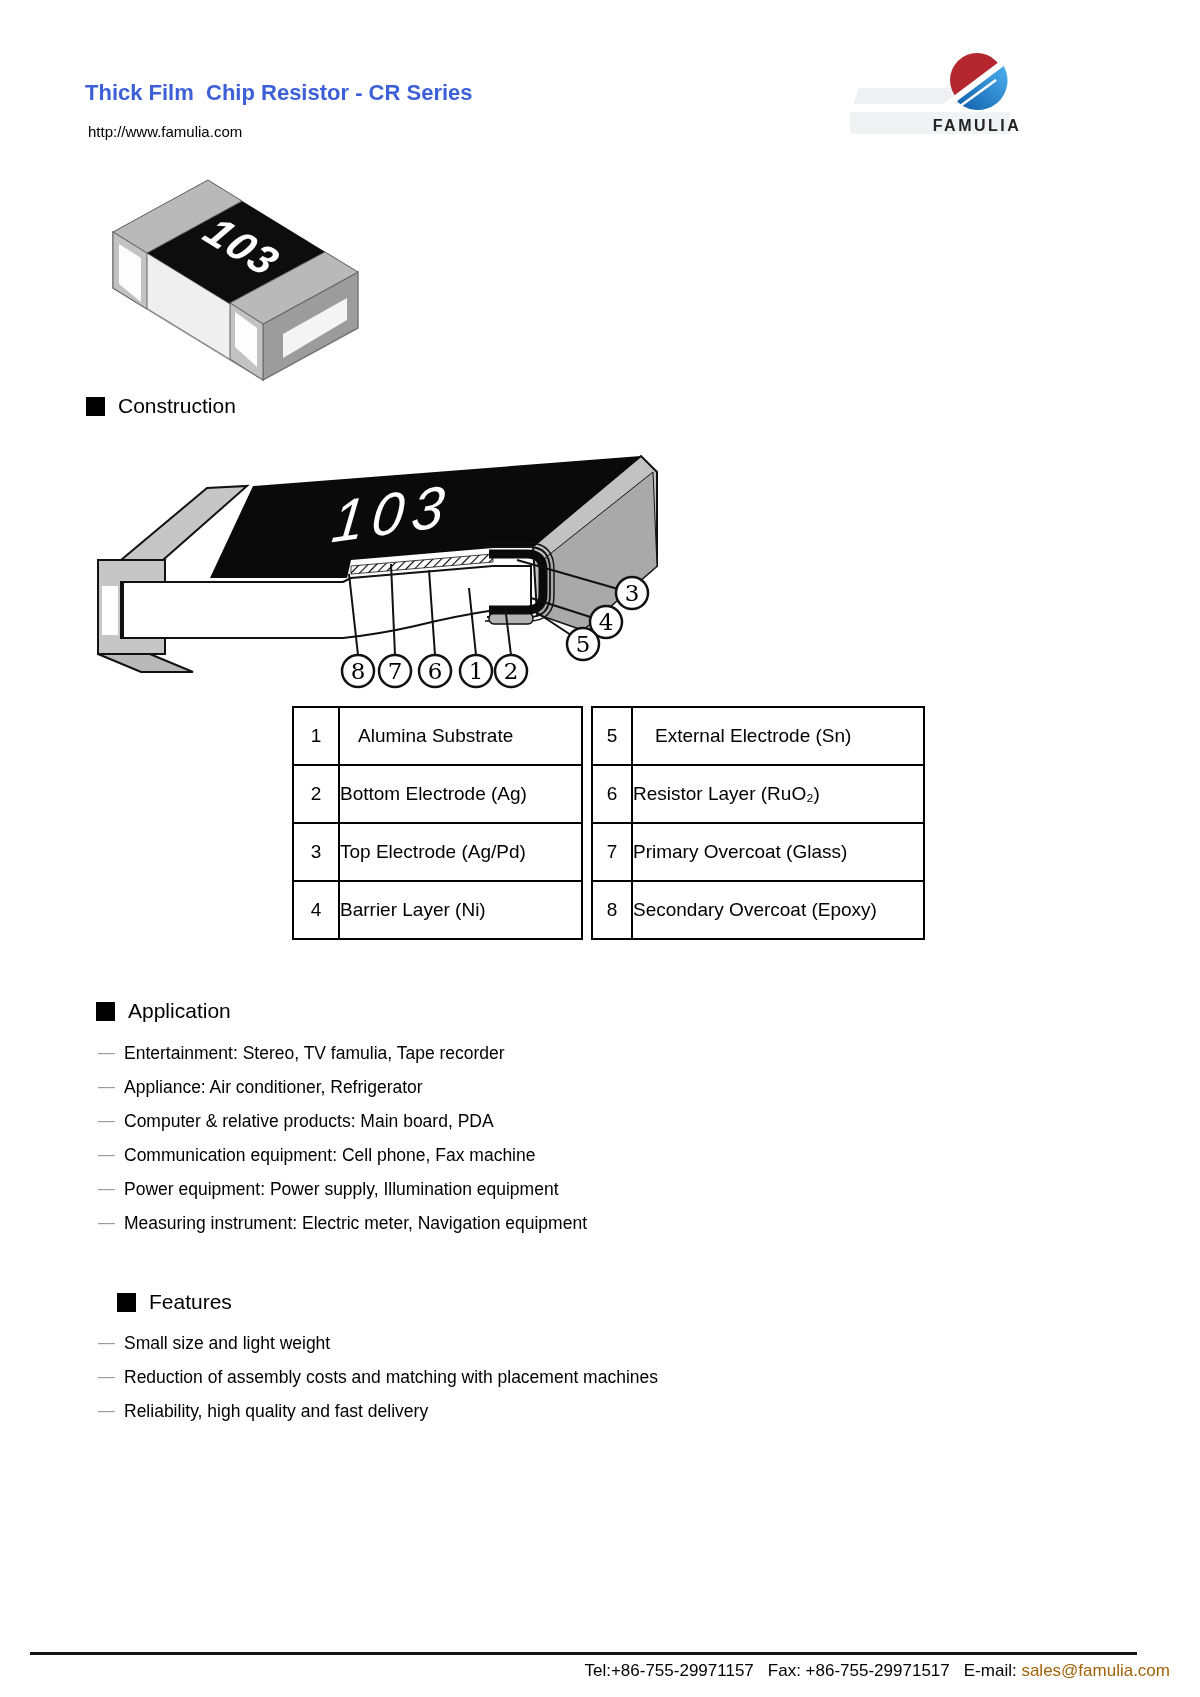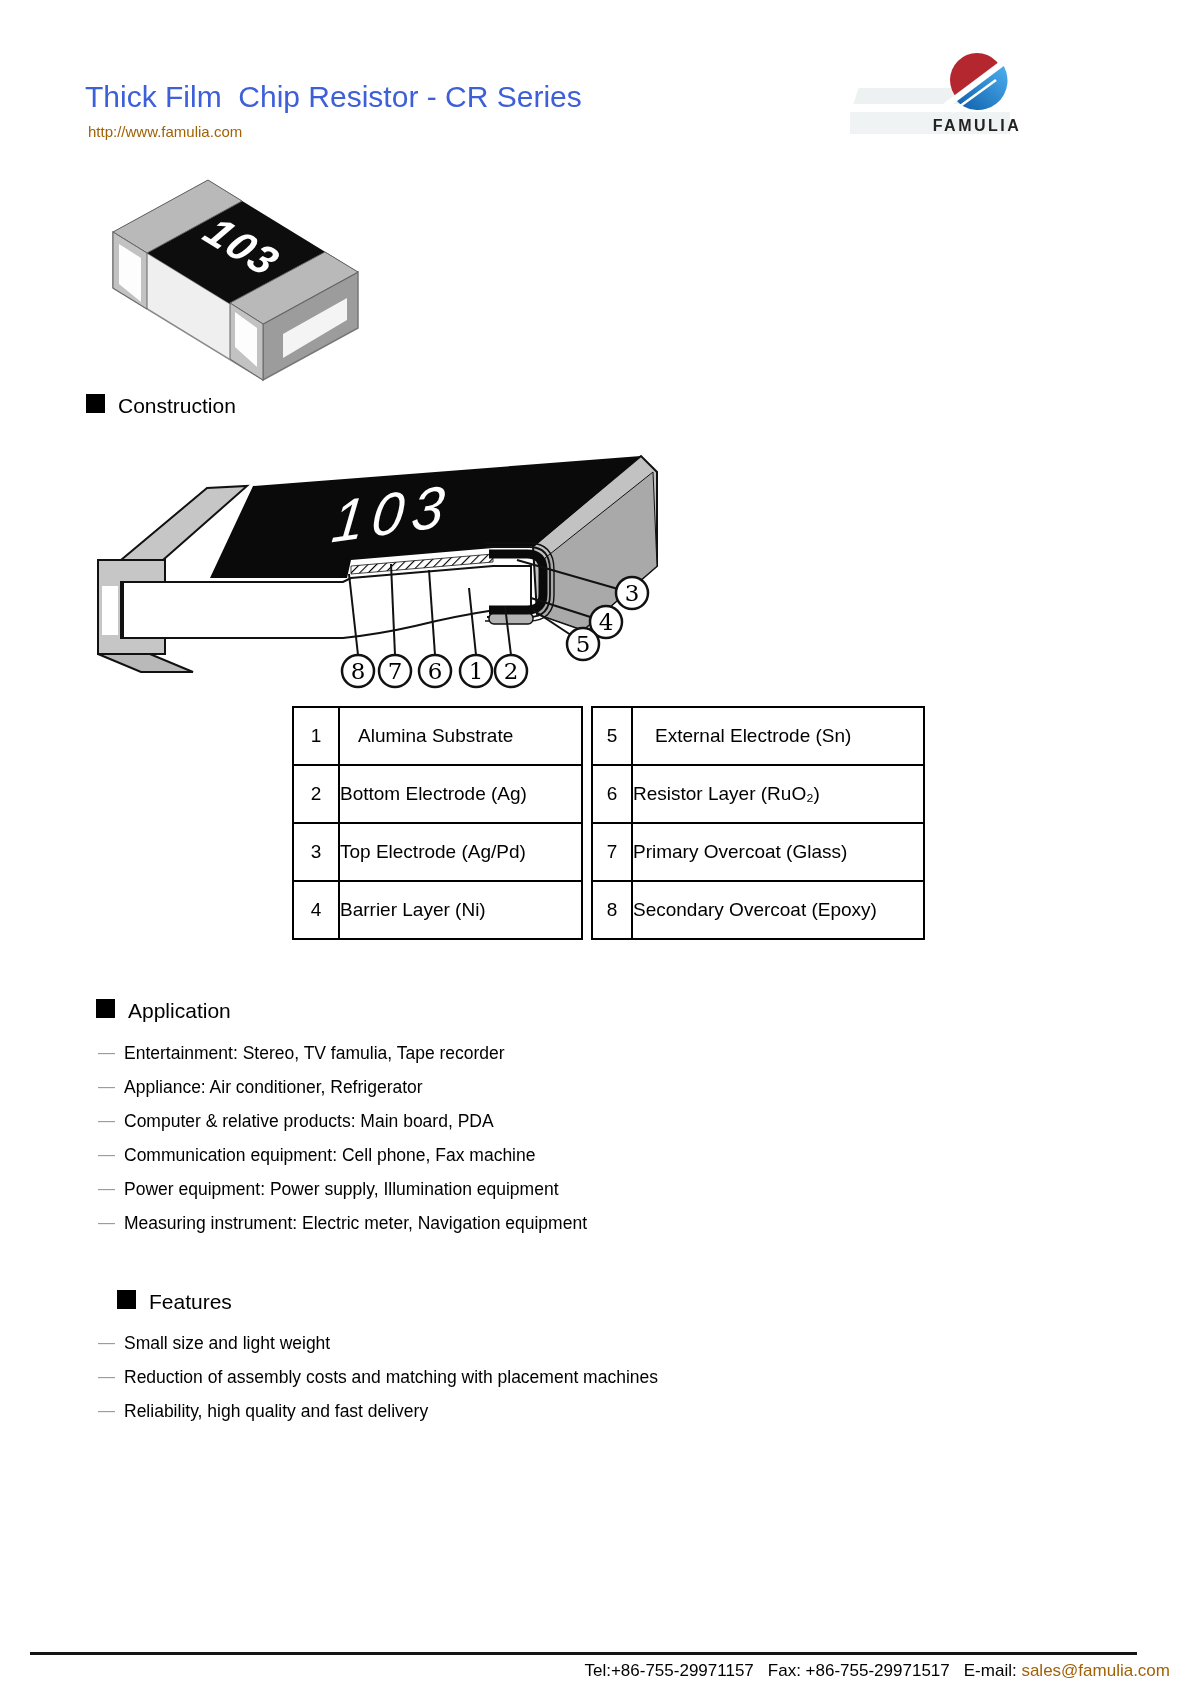--- a/index.html
+++ b/index.html
@@ -2,25 +2,25 @@
 <html><head>
 <meta charset="utf-8">
 <style>
   html,body{margin:0;padding:0;background:#888;}
   .page{
     position:relative;width:1200px;height:1697px;background:#ffffff;
     font-family:"Liberation Sans","DejaVu Sans",sans-serif;color:#000;
     margin:0 auto;overflow:hidden;
   }
   .abs{position:absolute;}
-  .doc-title{left:85px;top:80px;font-size:30px;color:#3D5FD8;white-space:pre;}
-  .doc-url{left:88px;top:123px;font-size:15px;color:#a16207;text-decoration:none;}
+  .doc-title{left:85px;top:80px;font-size:22px;color:#3D5FD8;white-space:pre;font-weight:bold;}
+  .doc-url{left:88px;top:123px;font-size:15px;color:#000000;text-decoration:none;}
   .watermark1{left:856px;top:88px;width:128px;height:16px;background:#edf1f2;transform:skewX(-18deg);}
   .watermark2{left:850px;top:112px;width:160px;height:22px;background:#f0f3f4;}
-  .section-head{display:flex;align-items:flex-start;gap:13px;font-size:21px;color:#000;}
+  .section-head{display:flex;align-items:center;gap:13px;font-size:21px;color:#000;}
   .sq{width:19px;height:19px;background:#000;display:inline-block;flex:0 0 auto;}
   .legend-wrap{left:292px;top:706px;display:flex;gap:8px;}
   .grid{display:grid;border:2px solid #000;}
   .grid-l{grid-template-columns:46px 241px;}
   .grid-r{grid-template-columns:40px 290px;}
   .cell{height:56px;border-top:2px solid #000;display:flex;align-items:center;font-size:19px;}
   .cell.first{border-top:none;}
   .cell.num{justify-content:center;border-right:2px solid #000;}
   .cell.desc{}
   .list{left:98px;top:1036px;}

